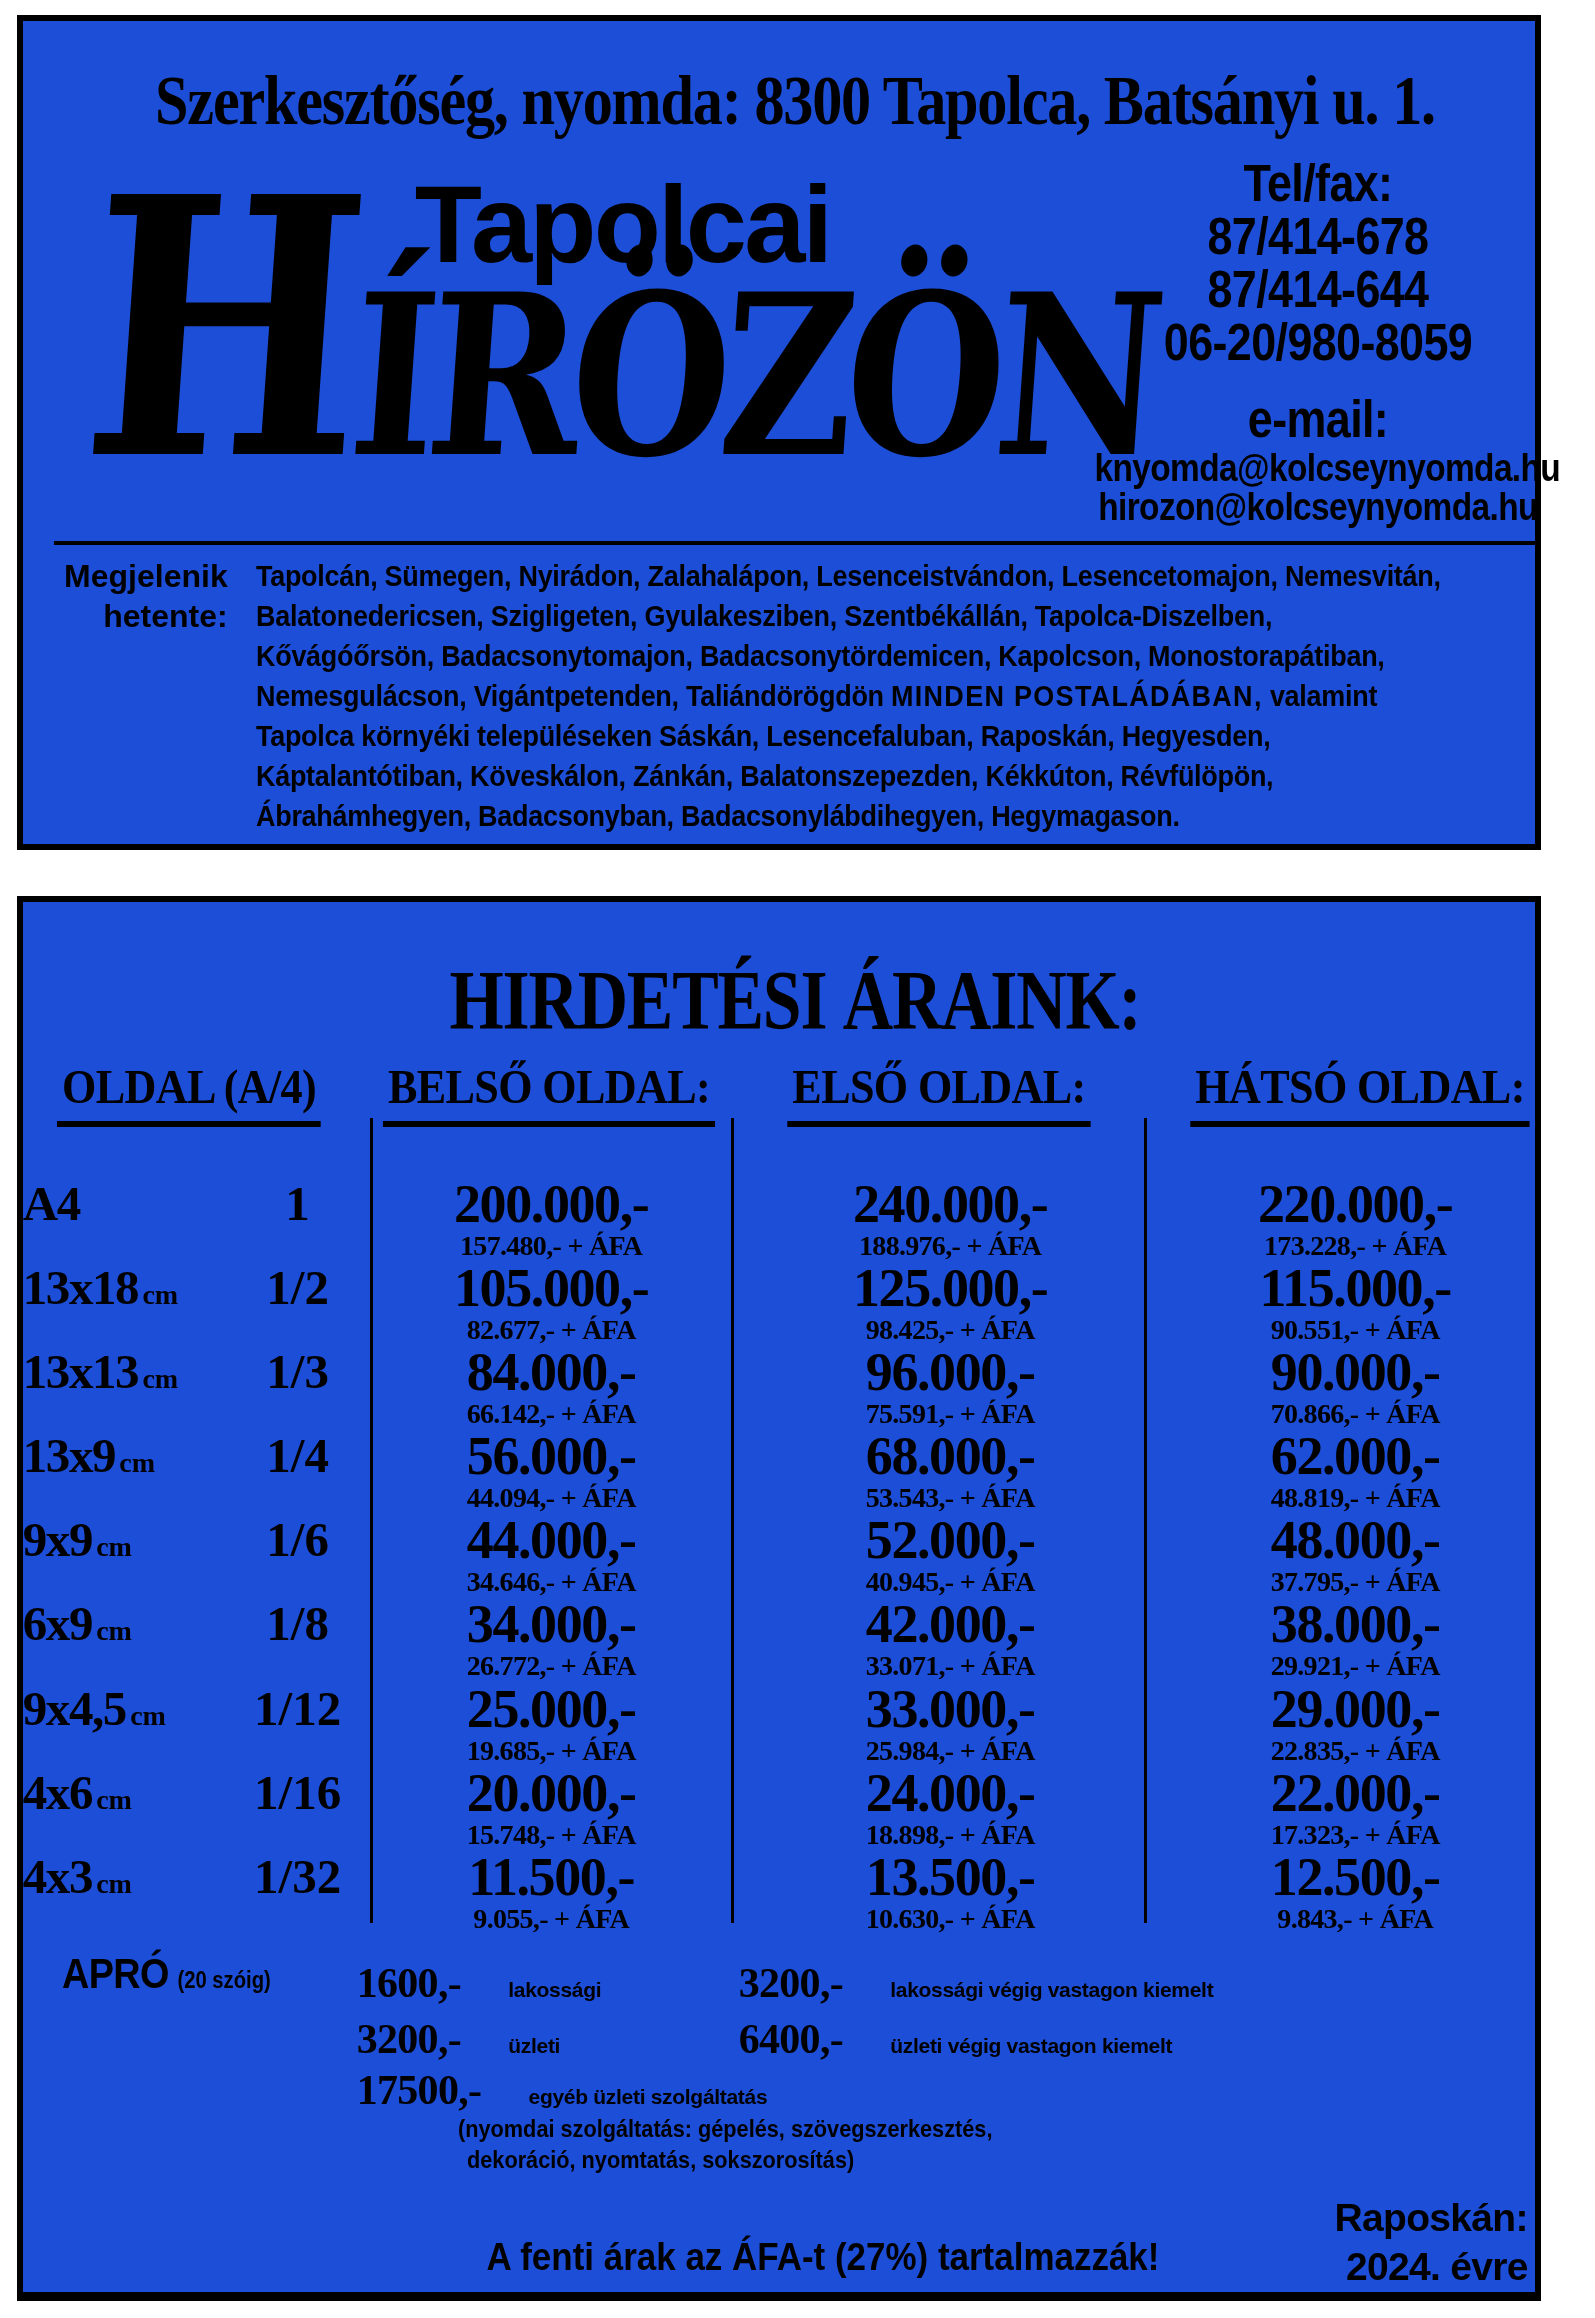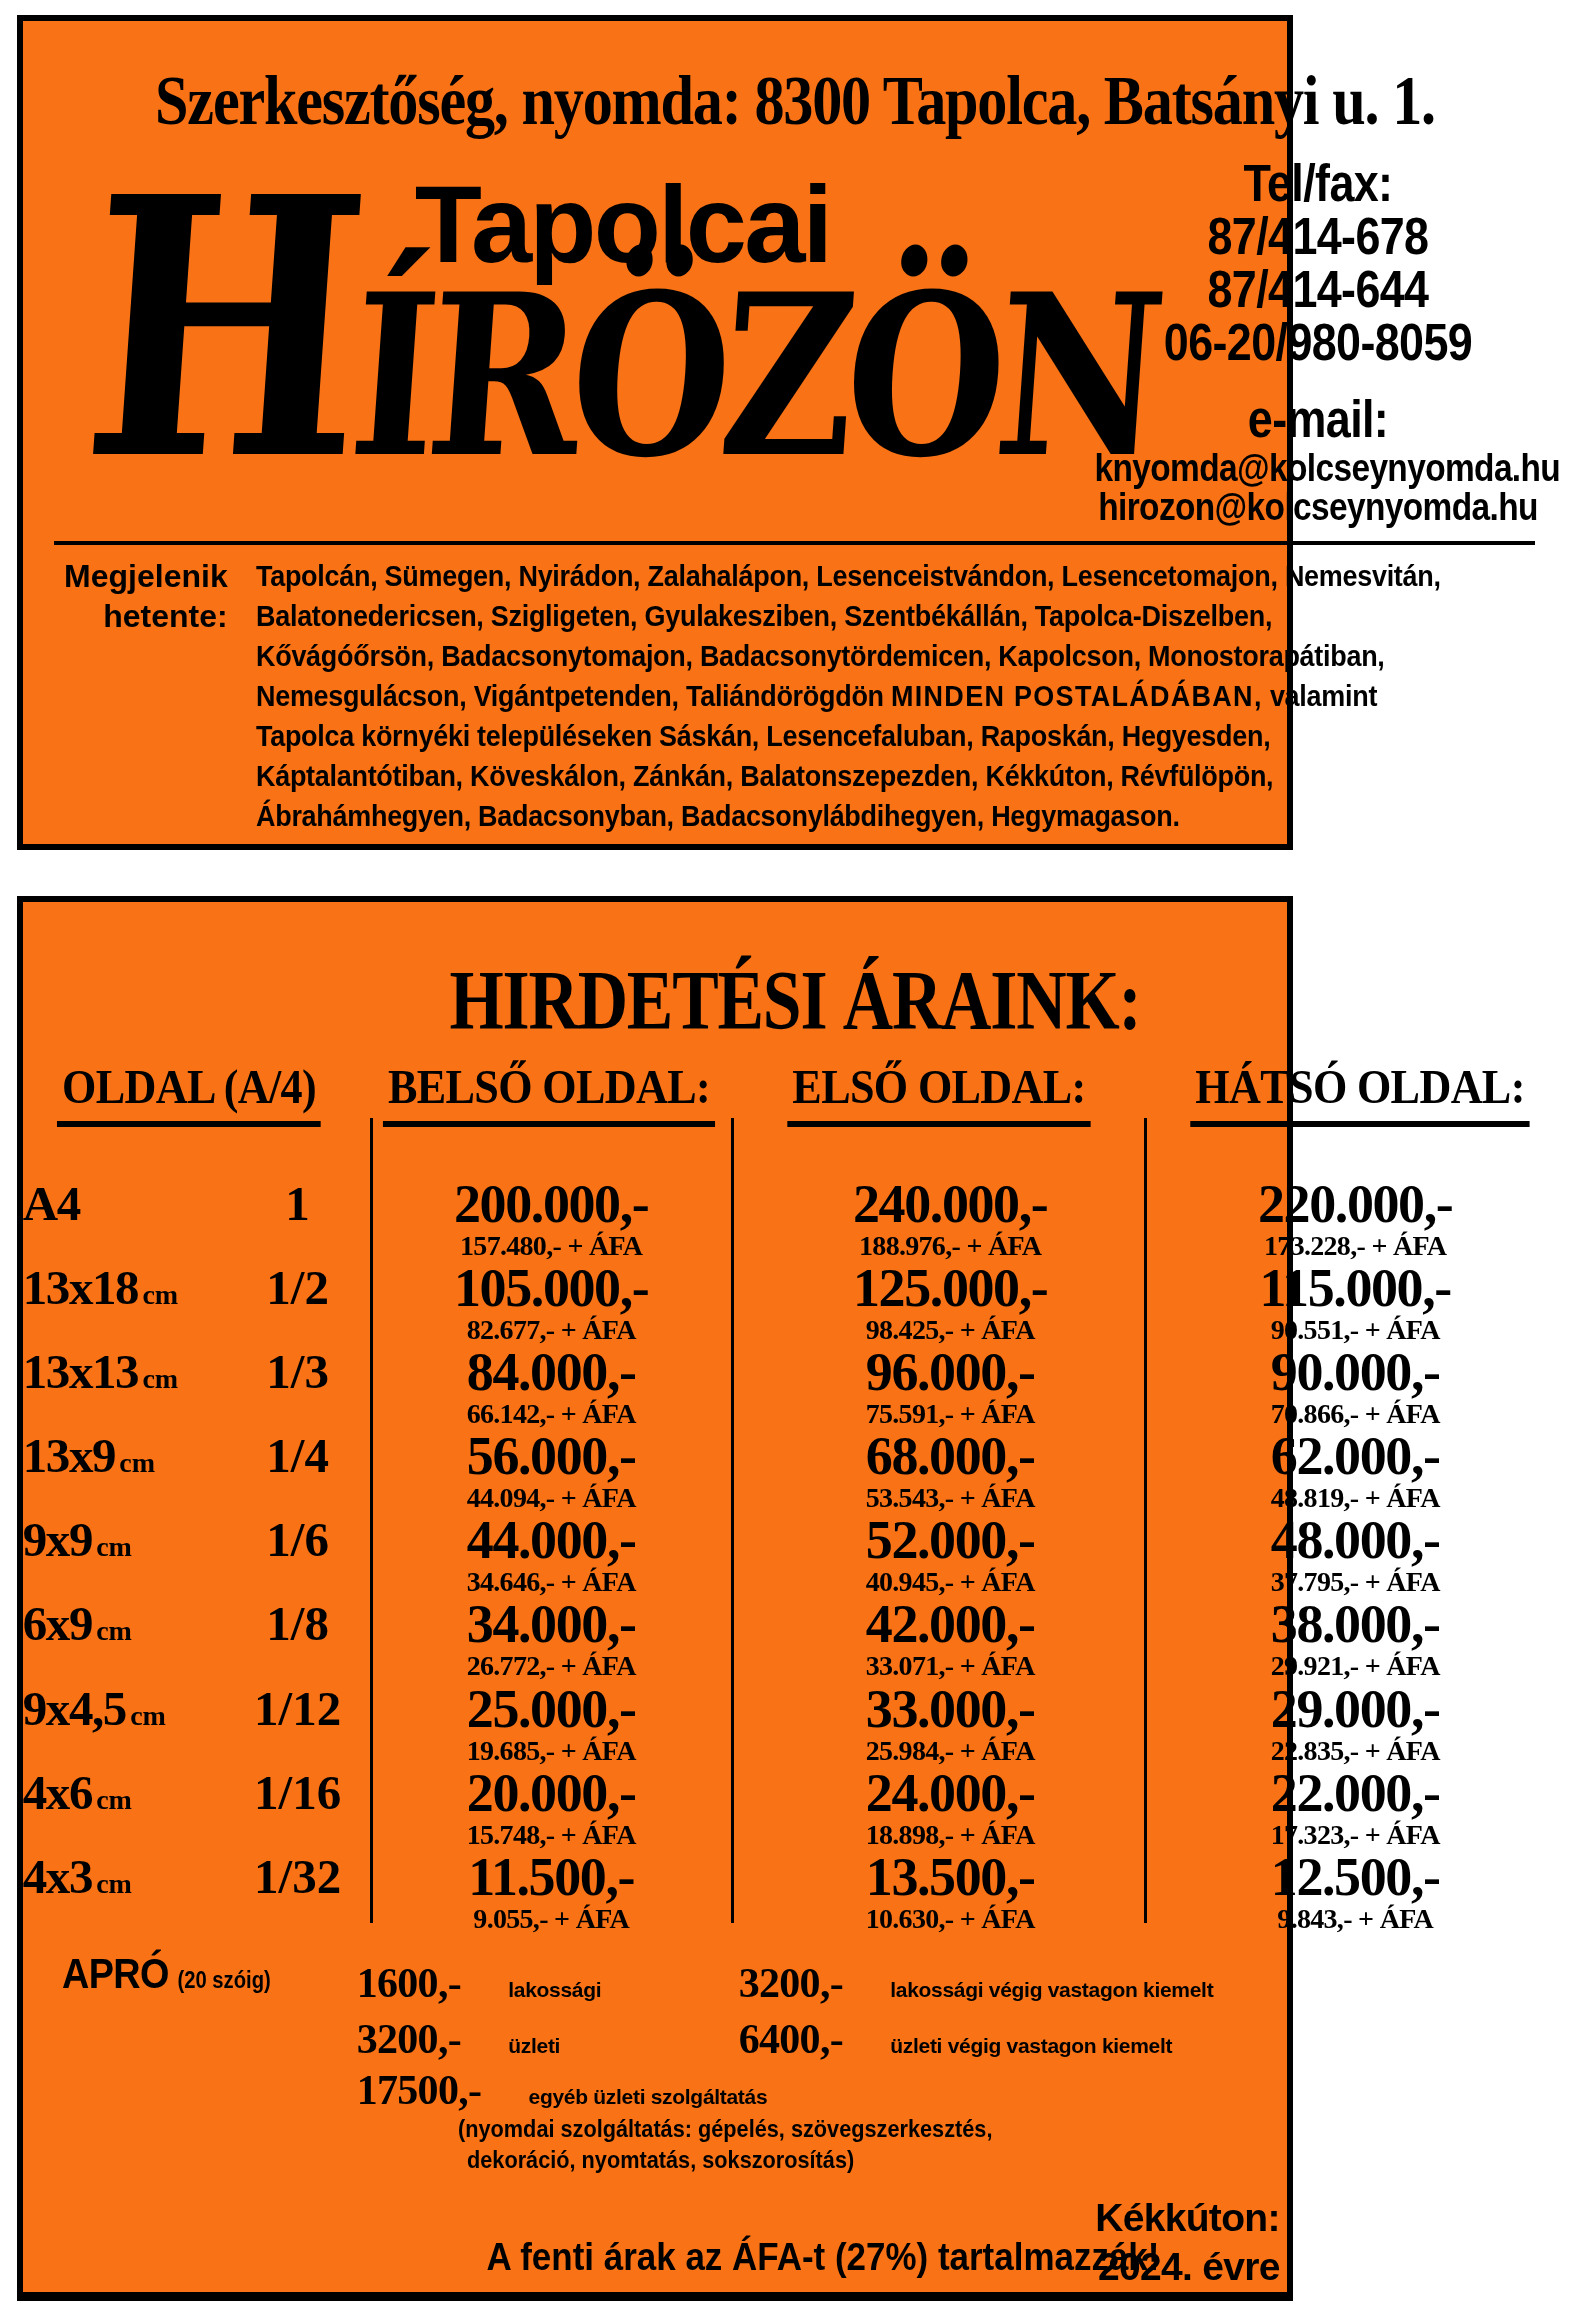--- a/index.html
+++ b/index.html
@@ -1,18 +1,18 @@
 <!DOCTYPE html>
 <html style="font-size:11px"><head>
 <meta charset="utf-8">
 <style>
   html,body{margin:0;padding:0;background:#fff;}
   .page{position:relative;width:1595px;height:2319px;background:#fff;color:#000;
         font-family:"Liberation Sans",sans-serif;overflow:hidden;}
-  .box{position:absolute;left:16.7px;width:1276px;border:6.3px solid #000;box-sizing:border-box;background:#f97316;}
+  .box{position:absolute;left:16.7px;width:1524px;border:6.3px solid #000;box-sizing:border-box;background:#1d4ed8;}
   .box1{top:15.3px;height:835px;}
   .box2{top:896px;height:1405px;border-bottom-width:9.7px;}
 
   
   .headline{position:absolute;top:40px;left:0;width:1544px;text-align:center;white-space:nowrap;
             font-family:"Liberation Serif",serif;font-weight:bold;font-size:70px;letter-spacing:-1.4px;
             transform:scaleX(0.86);transform-origin:center top;}
   .logo-top{position:absolute;top:139px;left:392px;width:487px;text-align:left;
             font-weight:bold;font-size:110px;letter-spacing:-2.8px;}
   .logo-main{position:absolute;top:196px;left:54px;width:1043px;line-height:223px;
@@ -311,19 +311,19 @@
       </div>
     <div class="apro-row colB ra2">
         <span class="apro-num">6400,-</span>
         <span class="apro-lbl">üzleti végig vastagon kiemelt</span>
       </div>
     <div class="apro-note n1">(nyomdai szolgáltatás: gépelés, szövegszerkesztés,</div>
     <div class="apro-note n2">dekoráció, nyomtatás, sokszorosítás)</div>
 
     <div class="vat-note">A fenti árak az ÁFA-t (27%) tartalmazzák!</div>
     <div class="valid">
-      <div>Kékkúton:</div>
+      <div>Raposkán:</div>
       <div>2024. évre</div>
     </div>
   </section>
 
 </div>
 
 
 </body></html>

